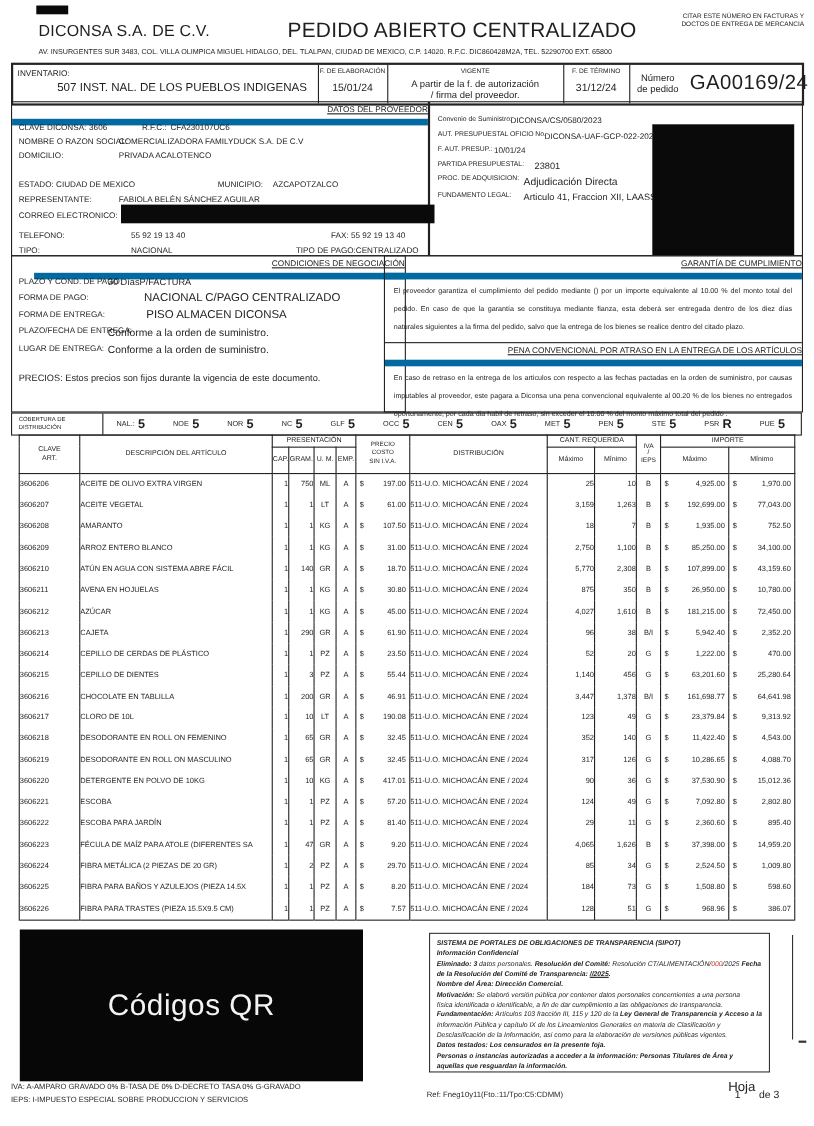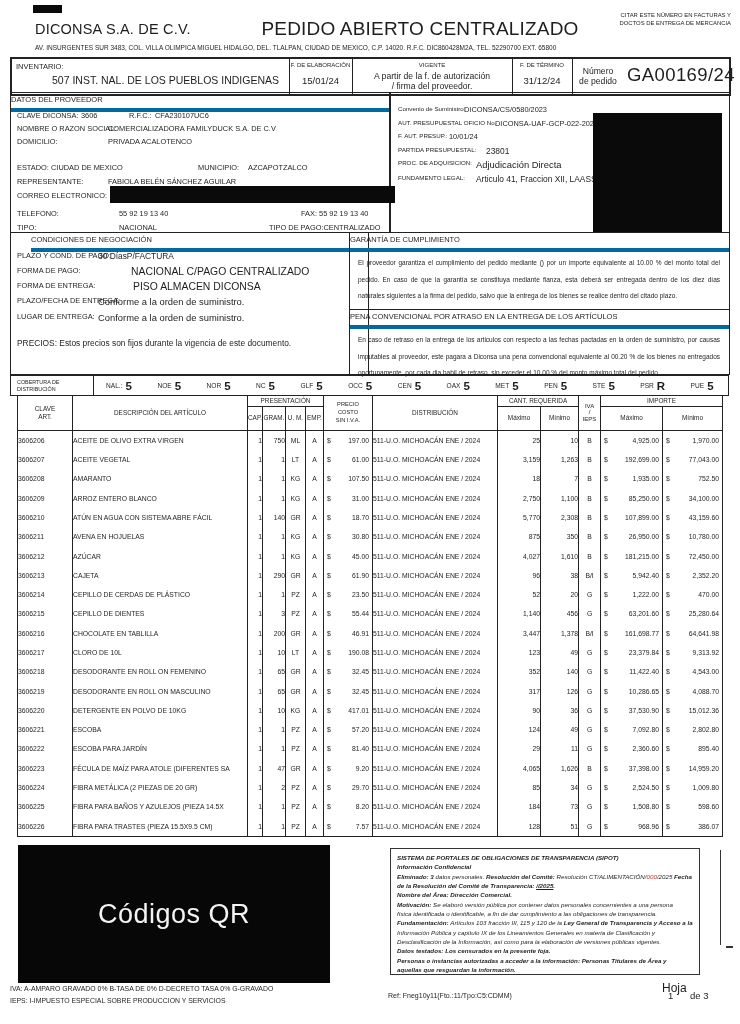--- a/index.html
+++ b/index.html
@@ -6,22 +6,22 @@
   .page{position:relative;width:740px;height:1024px;background:#ffffff;
         font-family:"Liberation Sans",sans-serif;color:#1e1e1e;overflow:hidden;}
   .abs{position:absolute;}
   .box{position:absolute;border:1.5px solid #222;}
   .ctr{text-align:center;}
   .nw{white-space:nowrap;}
   .s6{font-size:6.2px;}.s7{font-size:7.4px;}.s8{font-size:8.4px;}
   .s9{font-size:9.4px;}.s10{font-size:10.4px;}
   .frow{position:absolute;left:0;right:0;height:12px;}
   .frow span{position:absolute;white-space:nowrap;}
-  .sec-title{border-bottom:4px solid #0369a1;height:13px;text-align:left;
-             font-size:7.5px;padding-top:2px;}
+  .sec-title{border-bottom:6px solid #0369a1;height:13px;text-align:right;
+             font-size:7.5px;padding-top:2px;text-decoration:underline;}
   .redact{position:absolute;background:#0a0a0a;}
   
   .ob-div{position:absolute;top:0;bottom:0;border-left:1px solid #222;}
   
   .para{font-size:6.5px;line-height:16.6px;text-align:justify;padding:3px 9px 0 8px;}
   
   .cob-label{position:absolute;left:0;top:0;bottom:0;width:83px;border-right:1px solid #222;
              font-size:5.4px;line-height:6.6px;padding:3px 0 0 6px;box-sizing:border-box;}
   .cob-items{position:absolute;left:83px;right:0;top:0;bottom:0;display:flex;
              align-items:center;justify-content:space-between;padding:0 14px 0 12px;}

